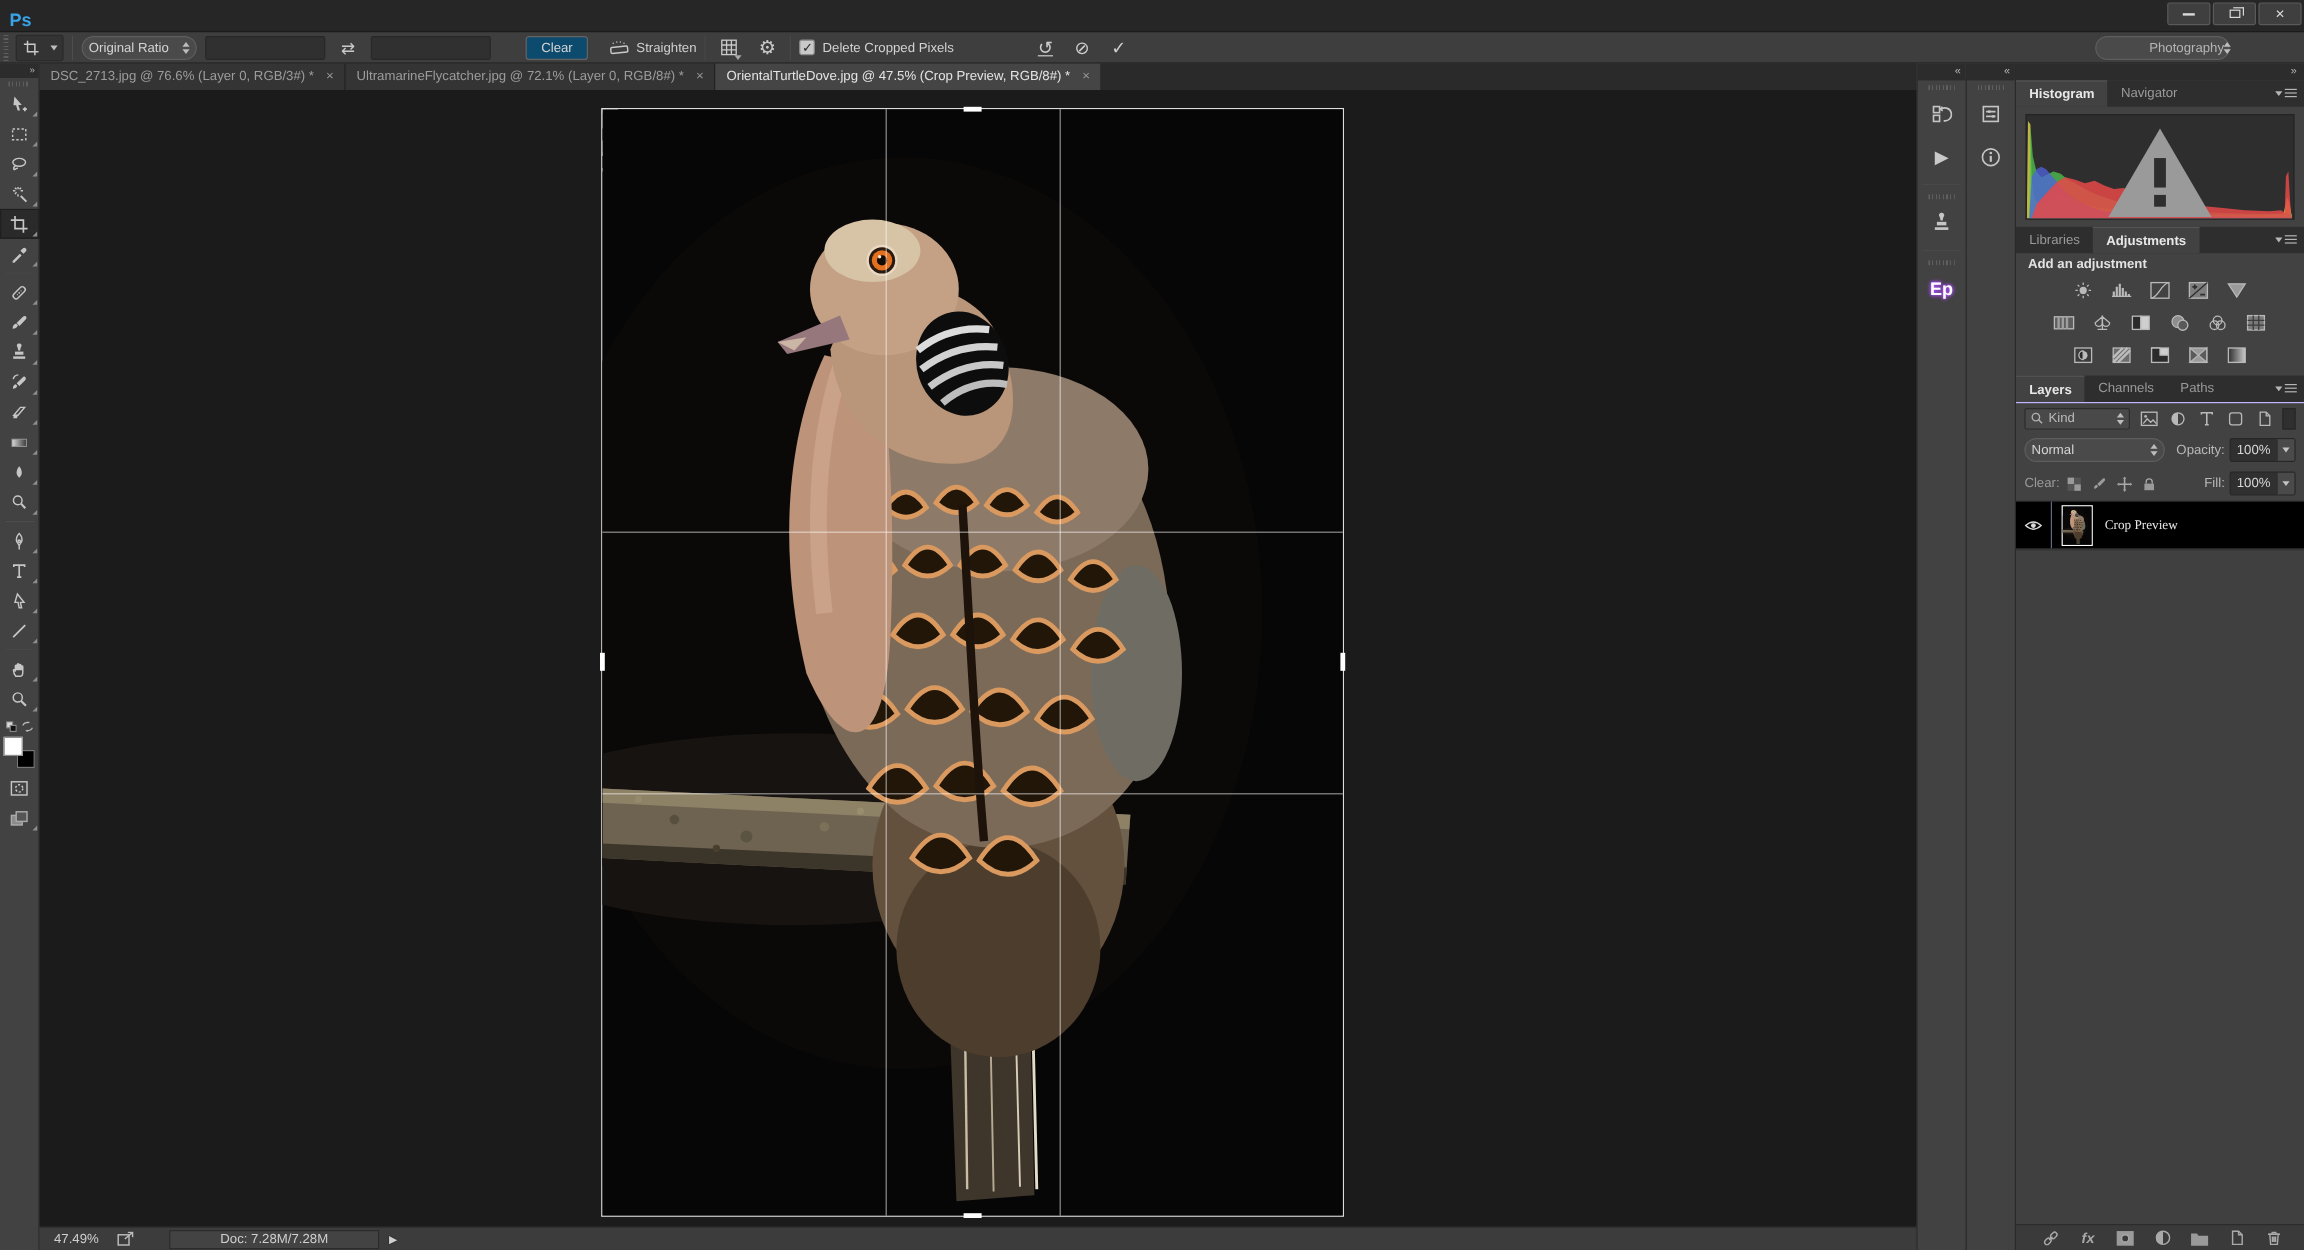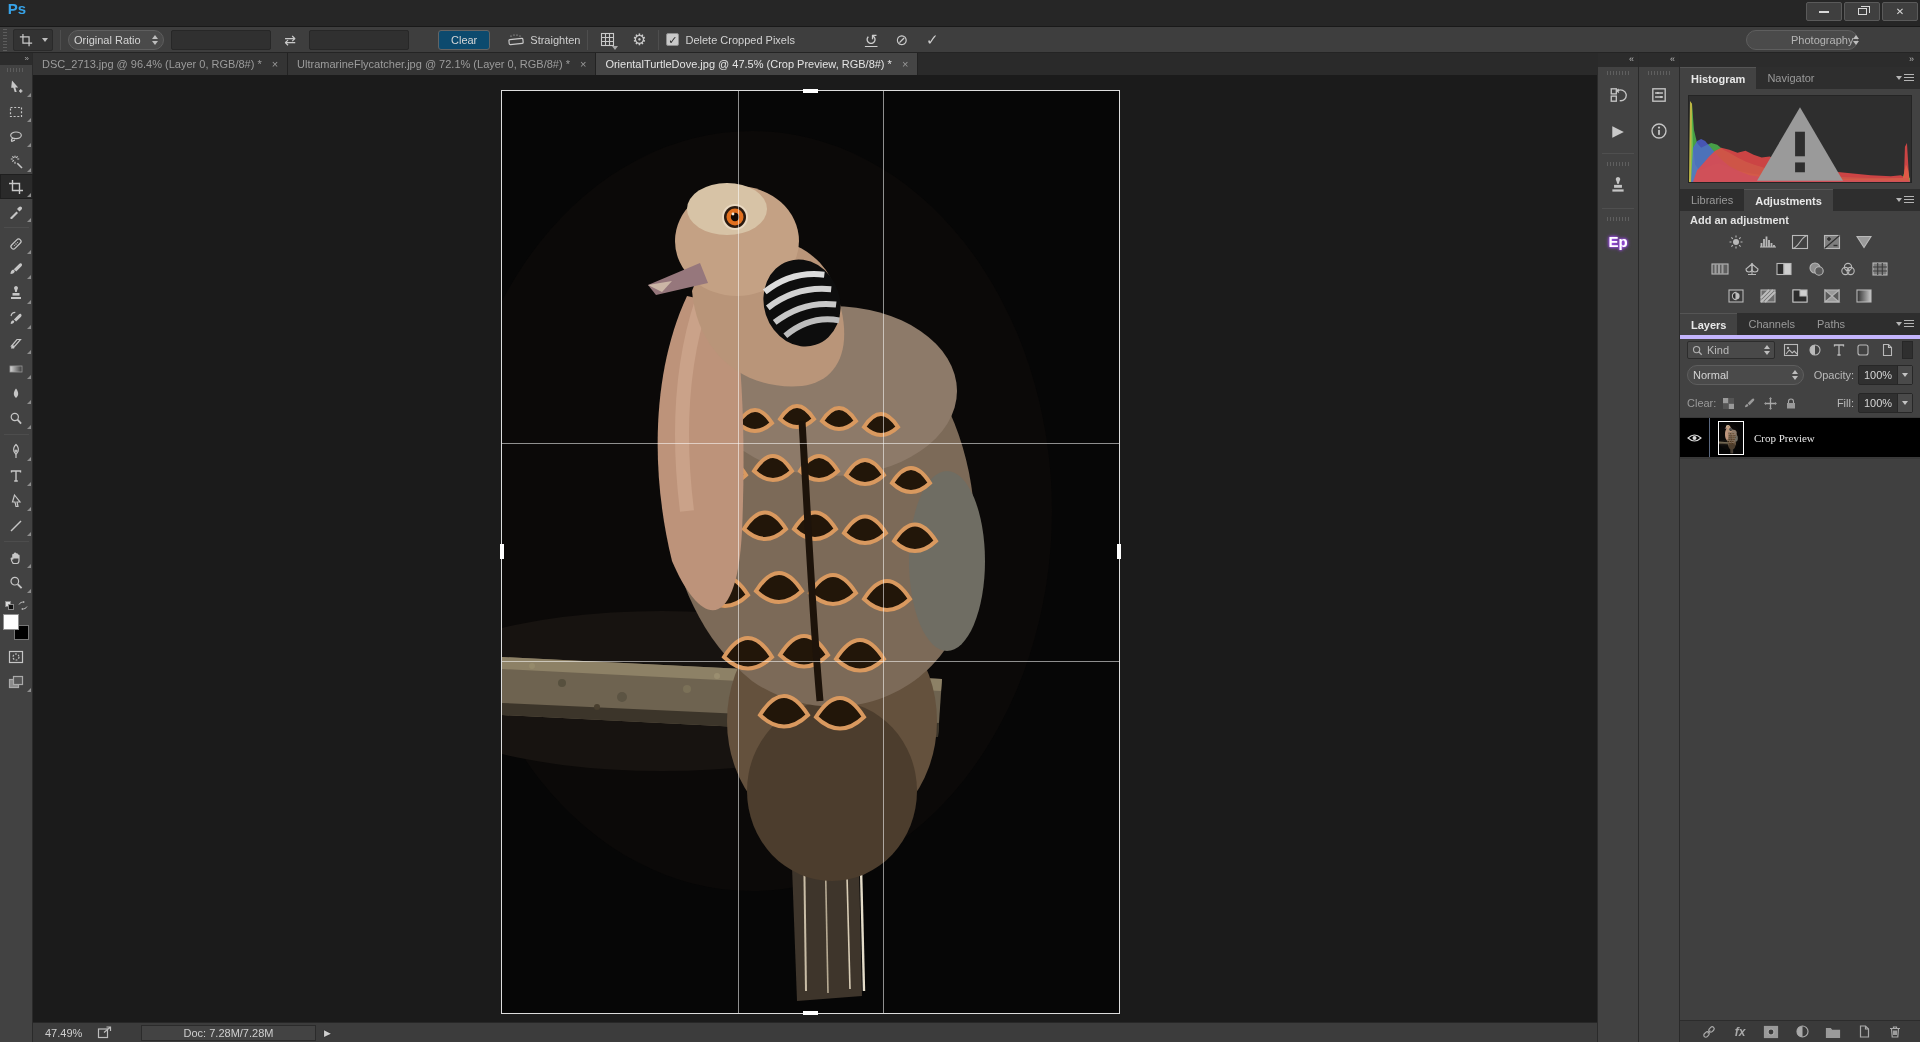--- a/index.html
+++ b/index.html
@@ -1,20 +1,20 @@
 <!DOCTYPE html>
 <html><head>
 <meta charset="utf-8">
 <style>
   * { margin:0; padding:0; box-sizing:border-box; }
   html,body { width:1920px; height:1042px; background:#1b1b1b; font-family:"Liberation Sans",sans-serif; overflow:hidden; }
   .app { position:relative; width:1920px; height:1042px; background:#424242; color:#d6d6d6; font-size:11px; }
 
   
-  .titlebar { position:absolute; left:0; top:0; width:1920px; height:27px; background:#262626; border-bottom:1px solid #191919; display:flex; align-items:flex-start; }
+  .titlebar { position:absolute; left:0; top:0; width:1920px; height:27px; background:#262626; border-bottom:1px solid #191919; display:flex; align-items:flex-end; }
   .ps-logo { width:34px; text-align:center; font-size:15px; font-weight:bold; color:#37a3e8; }
   .menubar { display:flex; height:100%; align-items:center; }
   .menu-item { padding:0 10px; font-size:12px; color:#cfcfcf; line-height:27px; cursor:default; }
   .win-controls { position:absolute; right:2px; top:2px; display:flex; gap:2px; }
   .win-btn { width:36px; height:19px; background:#3f3f3f; border:1px solid #5a5a5a; border-radius:2px; display:flex; align-items:center; justify-content:center; color:#d9d9d9; font-size:10px; }
   .glyph-min { width:10px; height:2px; background:#d9d9d9; display:inline-block; }
   .glyph-restore { width:9px; height:7px; border:1px solid #d9d9d9; position:relative; display:inline-block; }
   .glyph-restore:before { content:""; position:absolute; left:2px; top:-3px; width:8px; height:6px; border:1px solid #d9d9d9; border-left:none; border-bottom:none; }
 
   
@@ -105,21 +105,21 @@
   .hist-box { position:relative; width:100%; height:88px; background:#2e2e2e; border:1px solid #242424; }
   .hist-box svg { position:absolute; left:0; bottom:0; width:100%; height:100%; }
   .warn { position:absolute; right:6px; top:5px; }
 
   .adj-header { height:18px; line-height:18px; padding-left:10px; color:#e2e2e2; font-weight:bold; font-size:11px; }
   .adj-rows { height:84px; padding:4px 0 8px; display:flex; flex-direction:column; justify-content:space-between; }
   .adj-row { display:flex; justify-content:center; gap:8px; }
   .adj-icon { width:24px; height:18px; display:flex; align-items:center; justify-content:center; }
   .adj-icon svg { stroke:#b9b9b9; fill:none; stroke-width:1.1; }
 
-  .lyr-filter { height:26px; display:flex; align-items:center; padding:0 7px; gap:6px; border-top:4px solid #c4b5fd; }
+  .lyr-filter { height:26px; display:flex; align-items:center; padding:0 7px; gap:6px; border-top:1px solid #c4b5fd; }
   .kind-sel { width:92px; height:18px; background:#494949; border:1px solid #2c2c2c; border-radius:2px; display:flex; align-items:center; padding:0 4px; color:#b9b9b9; }
   .f-ico { width:19px; height:18px; display:flex; align-items:center; justify-content:center; }
   .f-ico svg { stroke:#b9b9b9; fill:none; stroke-width:1.1; }
   .f-toggle { margin-left:auto; width:11px; height:18px; background:#2f2f2f; border:1px solid #272727; }
   .lyr-blend { height:28px; display:flex; align-items:center; padding:0 7px; }
   .blend-sel { width:132px; height:20px; }
   .small-lbl { color:#b9b9b9; margin-left:10px; }
   .val-box { height:20px; margin-left:4px; background:#303030; border:1px solid #272727; border-radius:2px; display:flex; align-items:center; }
   .val-box .v { width:38px; text-align:center; color:#d6d6d6; }
   .val-box .dd { width:15px; height:100%; background:#4a4a4a; border-left:1px solid #272727; display:flex; align-items:center; justify-content:center; }
@@ -405,21 +405,21 @@
             <rect x="1.5" y="4.5" width="9" height="8" fill="#8b8b8b" stroke="#aaa"></rect>
             <rect x="5.5" y="1.5" width="9" height="8" fill="#555" stroke="#aaa"></rect>
           </svg>
           <span class="corner"></span>
         </div>
     </div>
 
     <div class="canvas-col">
       <div class="tabstrip">
         <div class="doc-tab">
-          <span>DSC_2713.jpg @ 96.4% (Layer 0, RGB/8#) *</span>
+          <span>DSC_2713.jpg @ 76.6% (Layer 0, RGB/3#) *</span>
           <span class="tab-close">×</span>
         </div>
         <div class="doc-tab">
           <span>UltramarineFlycatcher.jpg @ 72.1% (Layer 0, RGB/8#) *</span>
           <span class="tab-close">×</span>
         </div>
         <div class="doc-tab active">
           <span>OrientalTurtleDove.jpg @ 47.5% (Crop Preview, RGB/8#) *</span>
           <span class="tab-close">×</span>
         </div>

